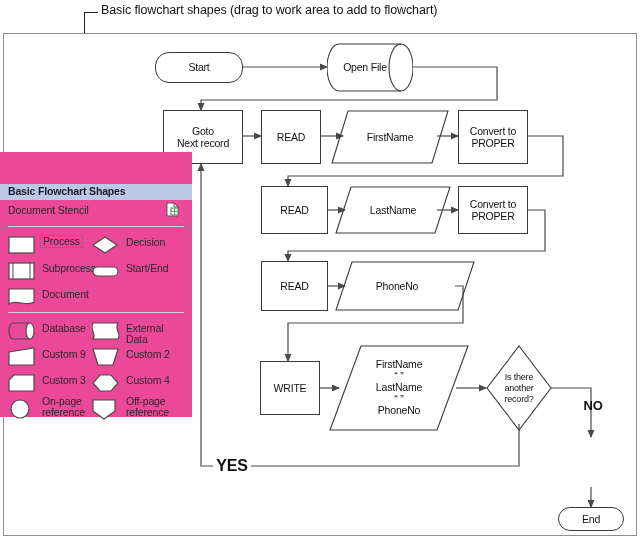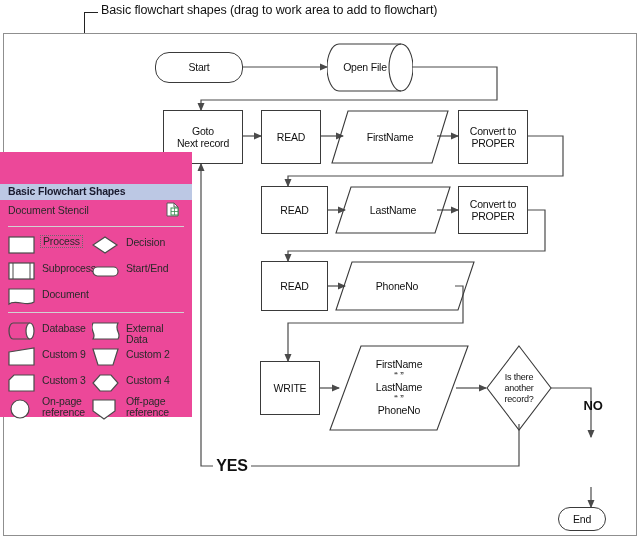--- a/index.html
+++ b/index.html
@@ -211,21 +211,21 @@
 
     <div class="node" style="left:573px;top:398px;width:40px;height:16px;">
       <div class="txt" style="font-size:13px;font-weight:bold;">NO</div>
     </div>
 
     <div class="node" style="left:213px;top:458px;width:38px;height:16px;background:#fff;">
       <div class="txt" style="font-size:16px;font-weight:bold;">YES</div>
     </div>
 
 
-    <div class="node term" style="left:558px;top:507px;width:48px;height:24px;">
+    <div class="node term" style="left:558px;top:507px;width:66px;height:24px;">
       <div class="txt">End</div>
     </div>
   </div>
 
   <div class="stencil">
 
     <div class="stencil-header">
       <span>Basic Flowchart Shapes</span>
     </div>
 

